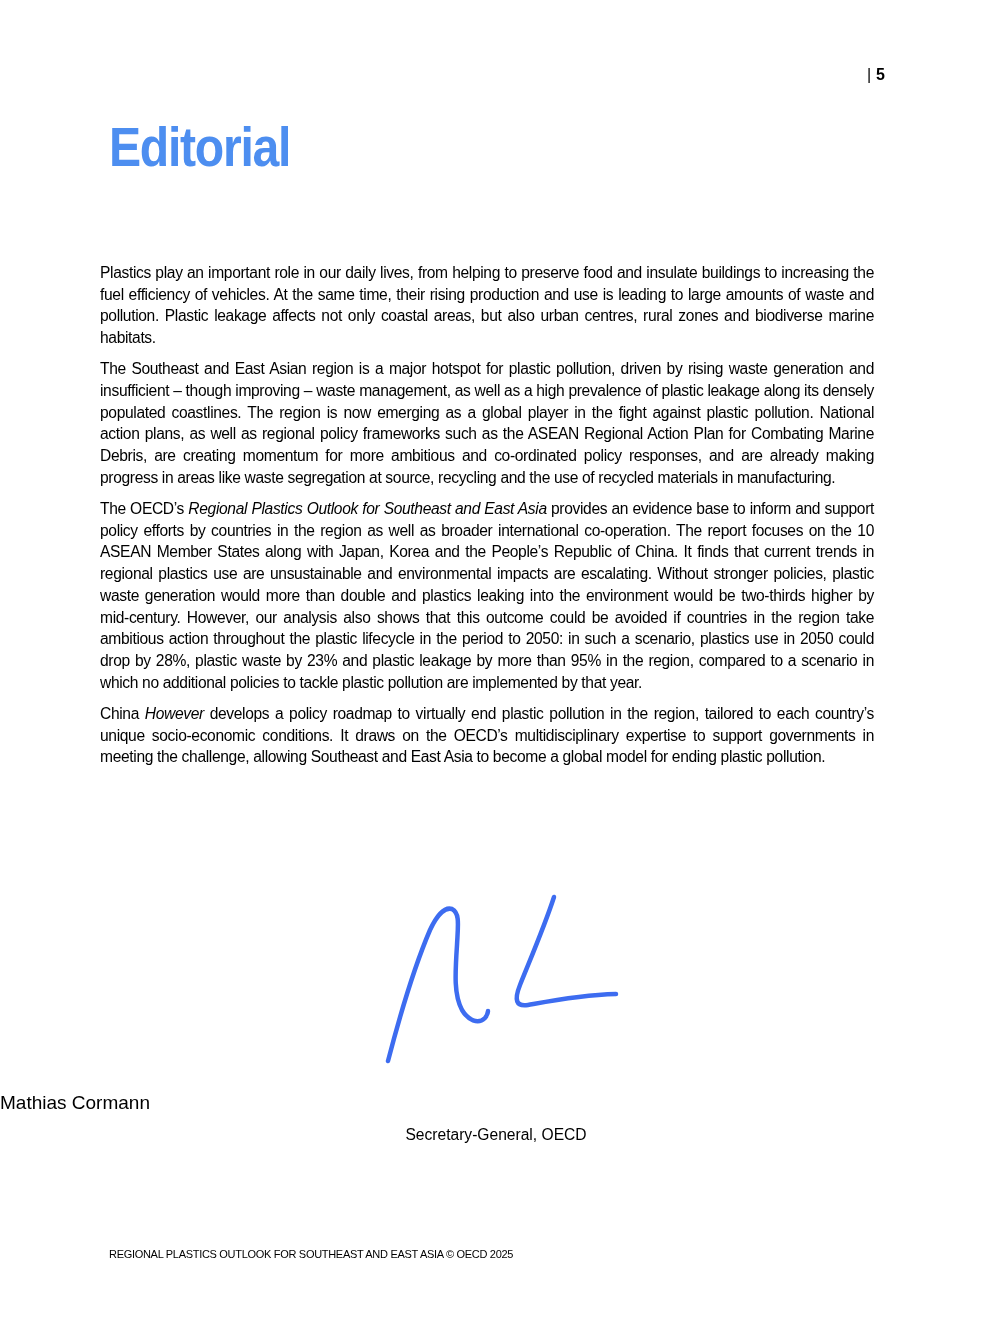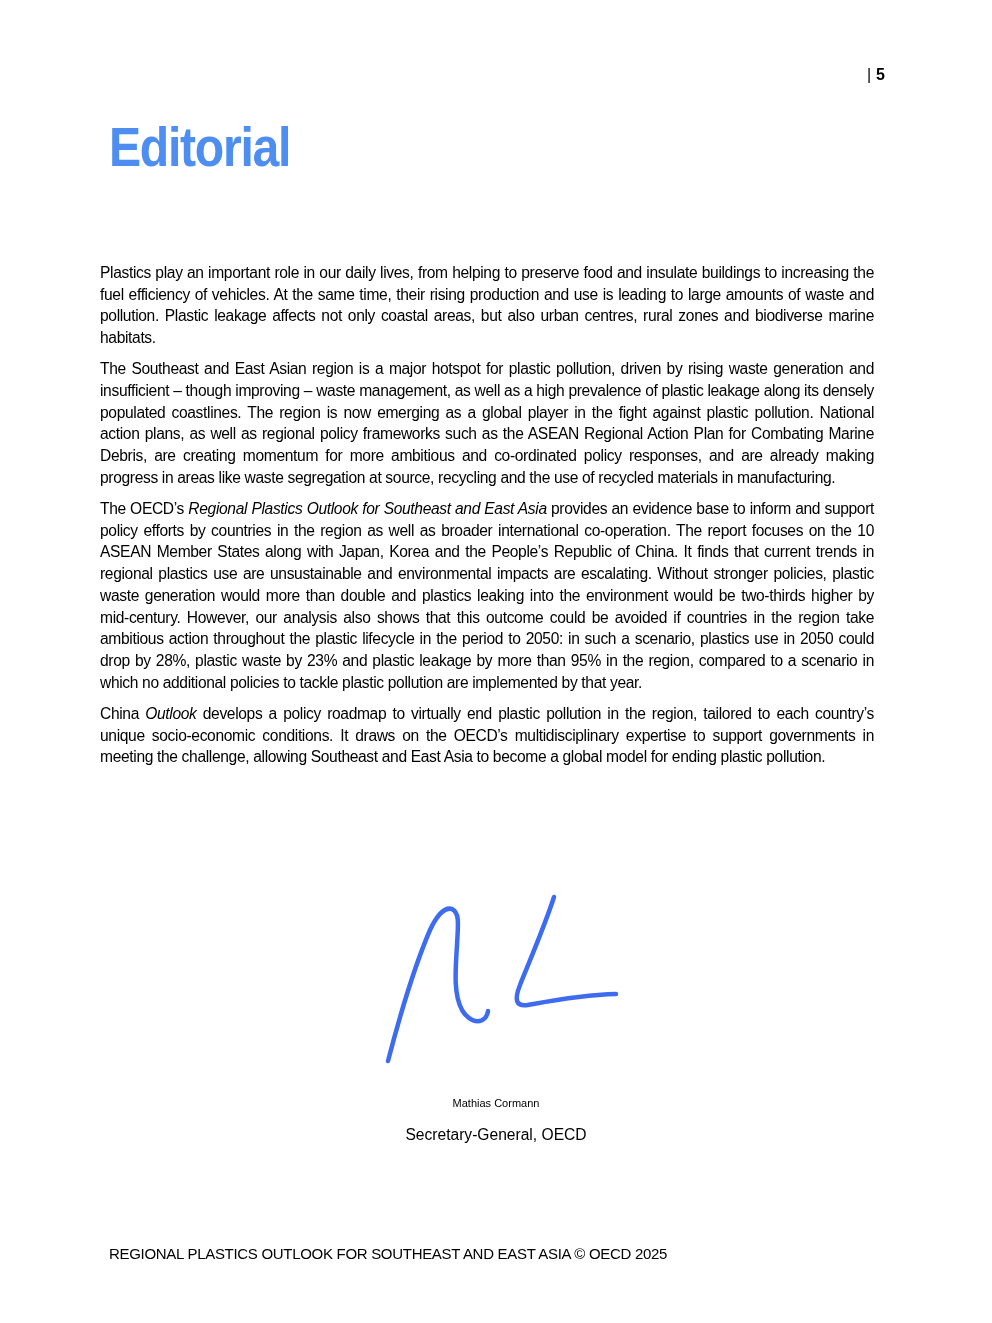--- a/index.html
+++ b/index.html
@@ -61,56 +61,55 @@
       left: 380px;
       top: 885px;
       width: 245px;
       height: 185px;
     }
     .signer-name {
       position: absolute;
       left: 0;
       width: 992px;
       top: 1093px;
-      text-align: center;
-      font-size: 11px;
+      font-size: 19px;
       line-height: 20px;
     }
     .signer-title {
       position: absolute;
       left: 0;
       width: 992px;
       top: 1125px;
       text-align: center;
       font-size: 15.6px;
       line-height: 20px;
     }
     .footer {
       position: absolute;
       left: 109px;
       top: 1245px;
-      font-size: 15px;
+      font-size: 11px;
       line-height: 18px;
       letter-spacing: -0.3px;
     }
   </style>
 </head>
 <body>
 
 <div class="page-number">
   <span class="bar">|</span><span>5</span>
 </div>
 
 <h1 class="title">Editorial</h1>
 
 <div class="body-text">
   <p>Plastics play an important role in our daily lives, from helping to preserve food and insulate buildings to increasing the fuel efficiency of vehicles. At the same time, their rising production and use is leading to large amounts of waste and pollution. Plastic leakage affects not only coastal areas, but also urban centres, rural zones and biodiverse marine habitats.</p>
   <p>The Southeast and East Asian region is a major hotspot for plastic pollution, driven by rising waste generation and insufficient – though improving – waste management, as well as a high prevalence of plastic leakage along its densely populated coastlines. The region is now emerging as a global player in the fight against plastic pollution. National action plans, as well as regional policy frameworks such as the ASEAN Regional Action Plan for Combating Marine Debris, are creating momentum for more ambitious and co-ordinated policy responses, and are already making progress in areas like waste segregation at source, recycling and the use of recycled materials in manufacturing.</p>
   <p><span>The OECD’s </span><em>Regional Plastics Outlook for Southeast and East Asia</em><span> provides an evidence base to inform and support policy efforts by countries in the region as well as broader international co-operation. The report focuses on the 10 ASEAN Member States along with Japan, Korea and the People’s Republic of China. It finds that current trends in regional plastics use are unsustainable and environmental impacts are escalating. Without stronger policies, plastic waste generation would more than double and plastics leaking into the environment would be two-thirds higher by mid-century. However, our analysis also shows that this outcome could be avoided if countries in the region take ambitious action throughout the plastic lifecycle in the period to 2050: in such a scenario, plastics use in 2050 could drop by 28%, plastic waste by 23% and plastic leakage by more than 95% in the region, compared to a scenario in which no additional policies to tackle plastic pollution are implemented by that year.</span></p>
-  <p><span>China </span><em>Outlook</em><span> develops a policy roadmap to virtually end plastic pollution in the region, tailored to each country’s unique socio-economic conditions. It draws on the OECD’s multidisciplinary expertise to support governments in meeting the challenge, allowing Southeast and East Asia to become a global model for ending plastic pollution.</span></p>
+  <p><span>China </span><em>However</em><span> develops a policy roadmap to virtually end plastic pollution in the region, tailored to each country’s unique socio-economic conditions. It draws on the OECD’s multidisciplinary expertise to support governments in meeting the challenge, allowing Southeast and East Asia to become a global model for ending plastic pollution.</span></p>
 </div>
 
 <svg class="signature" viewBox="0 0 245 185" xmlns="http://www.w3.org/2000/svg">
   <g fill="none" stroke="#3d6cf0" stroke-width="4.5" stroke-linecap="round" stroke-linejoin="round">
 
     <path d="M8,176 C20,130 35,80 50,45 C58,28 66,22 72,24 C80,28 78,40 77,60 C75,90 74,110 82,125 C88,135 98,140 105,133 C108,129 108,127 108,126"></path>
 
     <path d="M174,12 C165,40 150,75 140,100 C134,115 136,122 148,120 C170,116 200,110 236,109"></path>
   </g>
 </svg>

